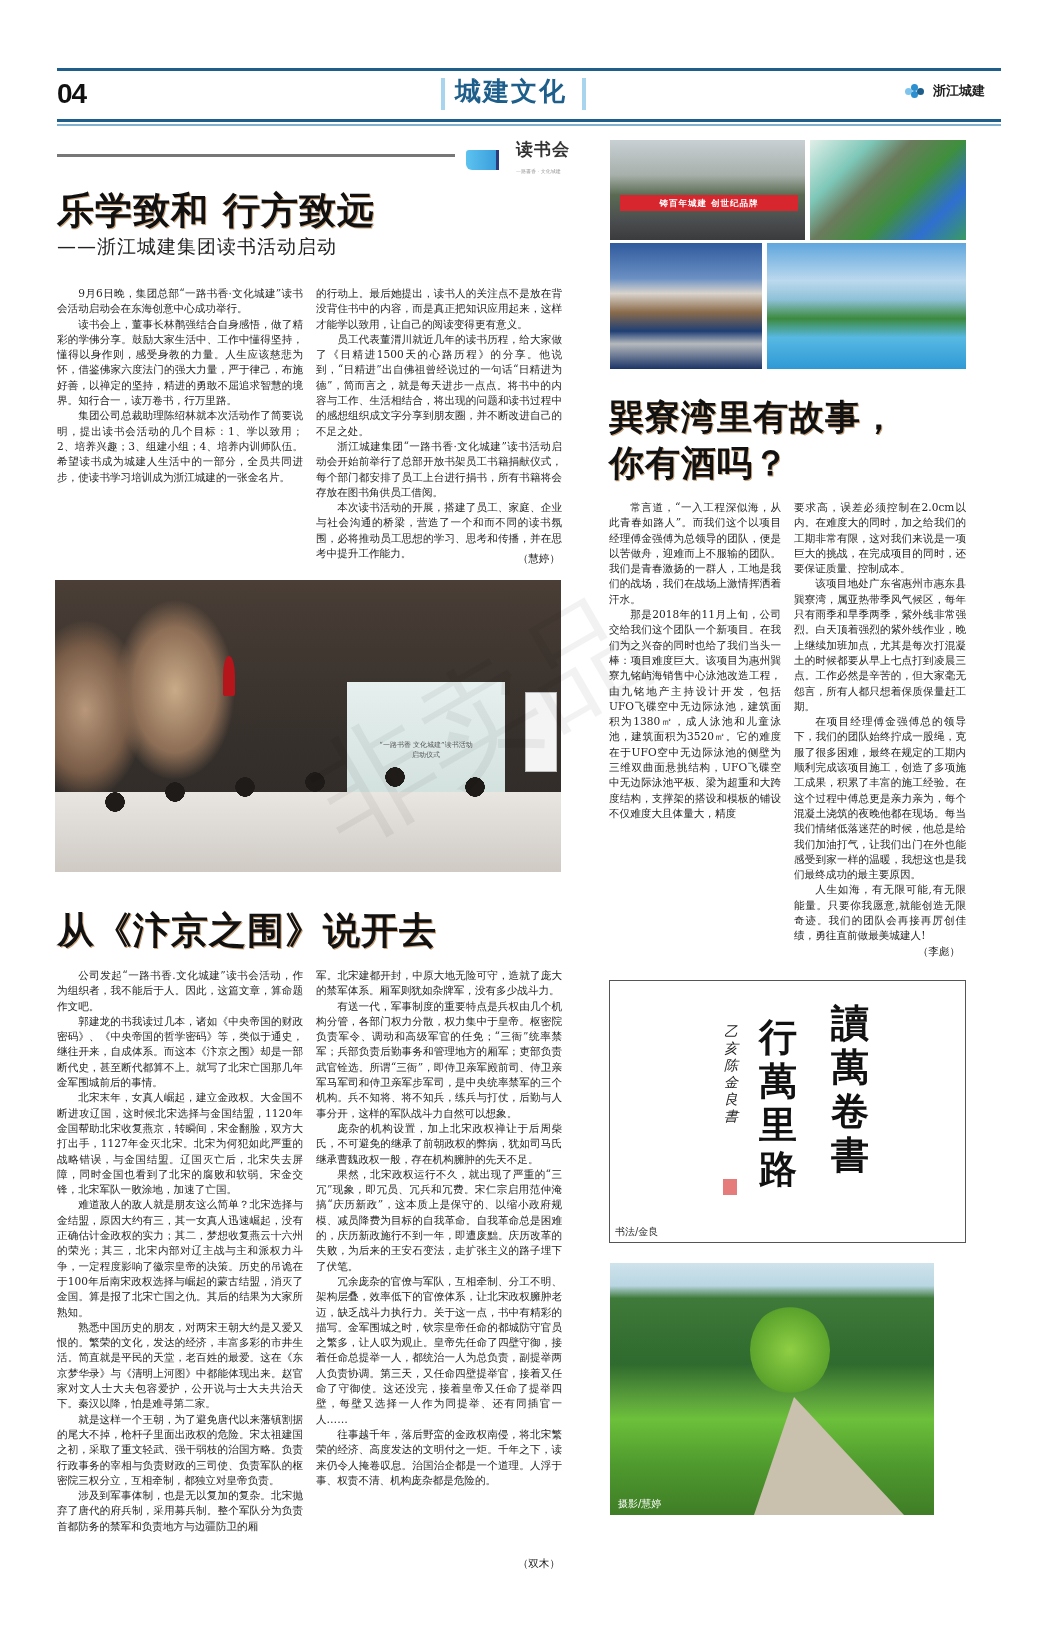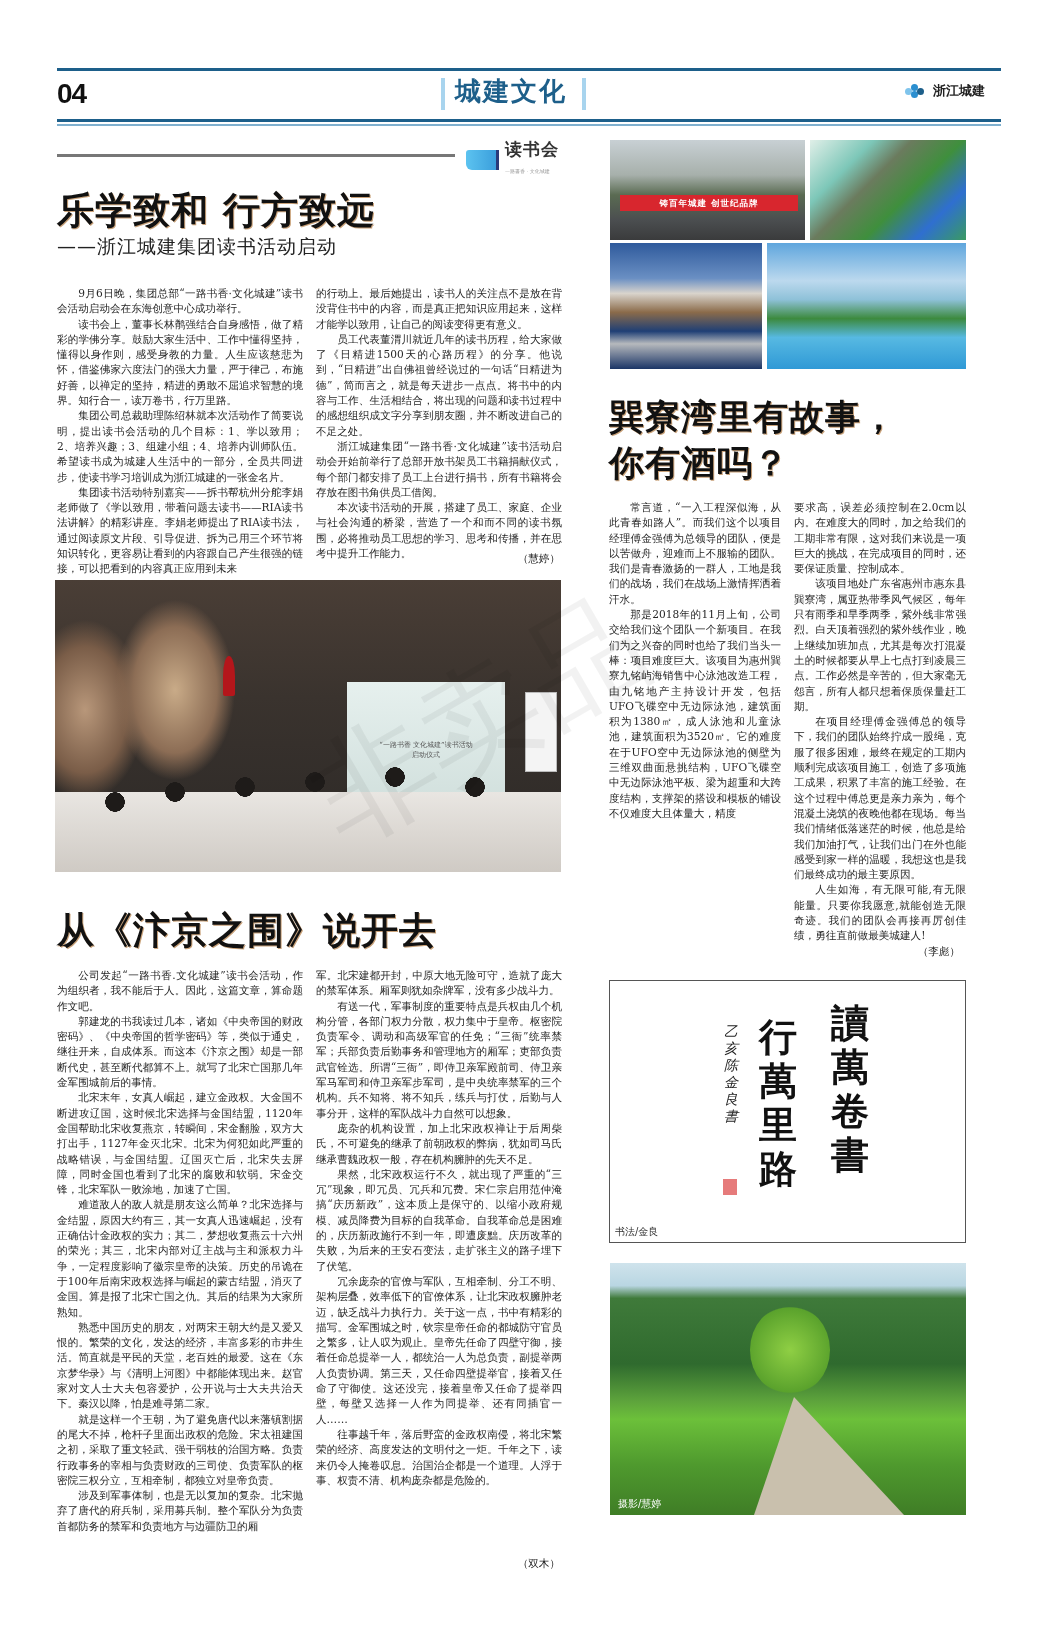--- a/index.html
+++ b/index.html
@@ -10,21 +10,21 @@
   .rule-bot1{left:57px;top:119px;width:944px;height:3px;background:#1d5f8a;}
   .rule-bot2{left:57px;top:124px;width:944px;height:2px;background:#7fb0cf;}
   .page-num{left:57px;top:78px;font-family:"Liberation Sans","DejaVu Sans",sans-serif;font-weight:bold;font-size:28px;color:#111;letter-spacing:-1px;}
   .section{left:455px;top:74px;font-family:"DejaVu Sans",sans-serif;font-weight:bold;font-size:26px;color:#1d5f8a;letter-spacing:2px;}
   .sec-bar{top:78px;width:4px;height:32px;background:#a8d4ee;}
   .brand{left:905px;top:82px;display:flex;align-items:center;gap:8px;font-family:"DejaVu Sans",sans-serif;font-size:13px;font-weight:bold;color:#222;}
   .brand-logo{width:20px;height:14px;position:relative;}
   .brand-logo i{position:absolute;width:7px;height:7px;border-radius:50%;background:#2b8fd0;}
   
   .col-rule{left:57px;top:154px;width:398px;height:3px;background:#777;}
-  .badge{left:466px;top:140px;display:flex;align-items:center;gap:6px;}
+  .badge{left:466px;top:140px;display:flex;align-items:center;gap:17px;}
   .badge-book{width:30px;height:20px;background:linear-gradient(90deg,#5cc3f0,#3b9fdc);border-radius:3px 0 0 6px;border-right:3px solid #2a3a7a;}
   .badge-text{font-family:"DejaVu Sans",sans-serif;font-weight:bold;font-size:17px;color:#333;letter-spacing:1px;line-height:18px;}
   .badge-sub{font-size:5px;color:#999;letter-spacing:0;font-weight:normal;}
   
   .h1{font-family:"DejaVu Sans",sans-serif;font-weight:bold;color:#111;text-shadow:1px 1px 0 #c9a27a;}
   .sub{font-family:"DejaVu Sans",sans-serif;font-size:19px;color:#222;letter-spacing:1px;}
   
   .col{font-size:10.6px;line-height:15.3px;text-align:justify;color:#262626;}
   .col p{margin:0;text-indent:2em;}
   .col p.noind{text-indent:0;}
@@ -49,21 +49,21 @@
   .ph-a{left:610px;top:140px;width:195px;height:100px;background:linear-gradient(180deg,#c8d0d4 0,#a7b0ab 35%,#5a6b52 55%,#4b4e50 80%,#3a3b3c 100%);}
   .banner{position:absolute;left:10px;top:55px;width:178px;height:16px;background:#d8262e;color:#fff;font-family:"DejaVu Sans",sans-serif;font-size:8.5px;font-weight:bold;text-align:center;line-height:16px;letter-spacing:1px;}
   .ph-b{left:810px;top:140px;width:156px;height:100px;background:linear-gradient(135deg,#e0efe8 0,#7dc7b8 25%,#6b7b5e 40%,#3f8f3d 60%,#2f6fd0 80%,#3a9a62 100%);}
   .ph-c{left:610px;top:243px;width:152px;height:126px;background:linear-gradient(180deg,#2f5a9c 0,#6a8fc3 28%,#d9d4cc 40%,#8b6b4a 55%,#1f3f75 70%,#b6b9bd 80%,#1b3566 100%);}
   .ph-d{left:767px;top:243px;width:199px;height:126px;background:linear-gradient(180deg,#5fa6dd 0,#bcd9ee 30%,#8ec1d8 45%,#3c8a3e 60%,#57b9e2 75%,#2f99d6 100%);}
   .calli{left:609px;top:980px;width:357px;height:263px;border:1.5px solid #555;box-sizing:border-box;background:#fff;}
   .calli-col{position:absolute;font-family:"DejaVu Serif",serif;font-weight:bold;font-size:38px;line-height:44px;color:#111;width:44px;text-align:center;}
   .calli-sign{position:absolute;left:113px;top:42px;width:16px;font-size:14px;line-height:17px;color:#222;font-style:italic;text-align:center;}
   .seal{position:absolute;left:113px;top:198px;width:14px;height:16px;background:#e05a5a;opacity:.8;}
   .calli-cap{position:absolute;left:5px;bottom:3px;font-family:"DejaVu Sans",sans-serif;font-size:10px;color:#333;}
-  .ph-land{left:610px;top:1263px;width:356px;height:252px;background:linear-gradient(180deg,#cfe3ec 0,#b9d6e2 9%,#3f7a3a 14%,#2f6a2e 40%,#5ea43c 55%,#6cc03a 62%,#4f9a2e 80%,#3f7d26 100%);}
+  .ph-land{left:610px;top:1263px;width:324px;height:252px;background:linear-gradient(180deg,#cfe3ec 0,#b9d6e2 9%,#3f7a3a 14%,#2f6a2e 40%,#5ea43c 55%,#6cc03a 62%,#4f9a2e 80%,#3f7d26 100%);}
   .path{position:absolute;left:154px;top:134px;width:0;height:0;border-left:40px solid transparent;border-right:110px solid transparent;border-bottom:118px solid #c9c0ad;transform:translateX(-10px);}
   .tree{position:absolute;left:140px;top:42px;width:80px;height:90px;border-radius:50%;background:radial-gradient(circle,#8fcf44 0,#5aa22c 70%,transparent 72%);}
   .land-cap{position:absolute;left:8px;bottom:4px;font-family:"DejaVu Sans",sans-serif;font-size:10px;color:#fff;}
   .watermark{left:300px;top:640px;font-family:"DejaVu Sans",sans-serif;font-size:120px;color:rgba(0,0,0,0.05);transform:rotate(-30deg);}
 </style>
 </head>
 <body>
 
 <div class="abs rule-top"></div>
 <div class="abs page-num">04</div>
@@ -91,21 +91,20 @@
   </span>
 </div>
 
 <div class="abs h1" style="left:57px;top:186px;font-size:37px;letter-spacing:1px;">乐学致和  行方致远</div>
 <div class="abs sub" style="left:57px;top:234px;text-align:right;">——浙江城建集团读书活动启动</div>
 
 <div class="abs col" style="left:57px;top:286px;width:246px;">
   <p>9月6日晚，集团总部“一路书香·文化城建”读书会活动启动会在东海创意中心成功举行。</p>
   <p>读书会上，董事长林鹡强结合自身感悟，做了精彩的学佛分享。鼓励大家生活中、工作中懂得坚持，懂得以身作则，感受身教的力量。人生应该慈悲为怀，借鉴佛家六度法门的强大力量，严于律己，布施好善，以禅定的坚持，精进的勇敢不屈追求智慧的境界。知行合一，读万卷书，行万里路。</p>
   <p>集团公司总裁助理陈绍林就本次活动作了简要说明，提出读书会活动的几个目标：1、学以致用；2、培养兴趣；3、组建小组；4、培养内训师队伍。希望读书成为城建人生活中的一部分，全员共同进步，使读书学习培训成为浙江城建的一张金名片。</p>
-  <p>集团读书活动特别嘉宾——拆书帮杭州分舵李娟老师做了《学以致用，带着问题去读书——RIA读书法讲解》的精彩讲座。李娟老师提出了RIA读书法，通过阅读原文片段、引导促进、拆为己用三个环节将知识转化，更容易让看到的内容跟自己产生很强的链接，可以把看到的内容真正应用到未来</p>
 </div>
 <div class="abs col" style="left:316px;top:286px;width:246px;">
   <p class="noind">的行动上。最后她提出，读书人的关注点不是放在背没背住书中的内容，而是真正把知识应用起来，这样才能学以致用，让自己的阅读变得更有意义。</p>
   <p>员工代表董渭川就近几年的读书历程，给大家做了《日精进1500天的心路历程》的分享。他说到，“日精进”出自佛祖曾经说过的一句话“日精进为德”，简而言之，就是每天进步一点点。将书中的内容与工作、生活相结合，将出现的问题和读书过程中的感想组织成文字分享到朋友圈，并不断改进自己的不足之处。</p>
   <p>浙江城建集团“一路书香·文化城建”读书活动启动会开始前举行了总部开放书架员工书籍捐献仪式，每个部门都安排了员工上台进行捐书，所有书籍将会存放在图书角供员工借阅。</p>
   <p>本次读书活动的开展，搭建了员工、家庭、企业与社会沟通的桥梁，营造了一个和而不同的读书氛围，必将推动员工思想的学习、思考和传播，并在思考中提升工作能力。</p>
 </div>
 <div class="abs sig" style="left:500px;top:552px;width:60px;">（慧婷）</div>
 
 <div class="abs img photo-conf">

